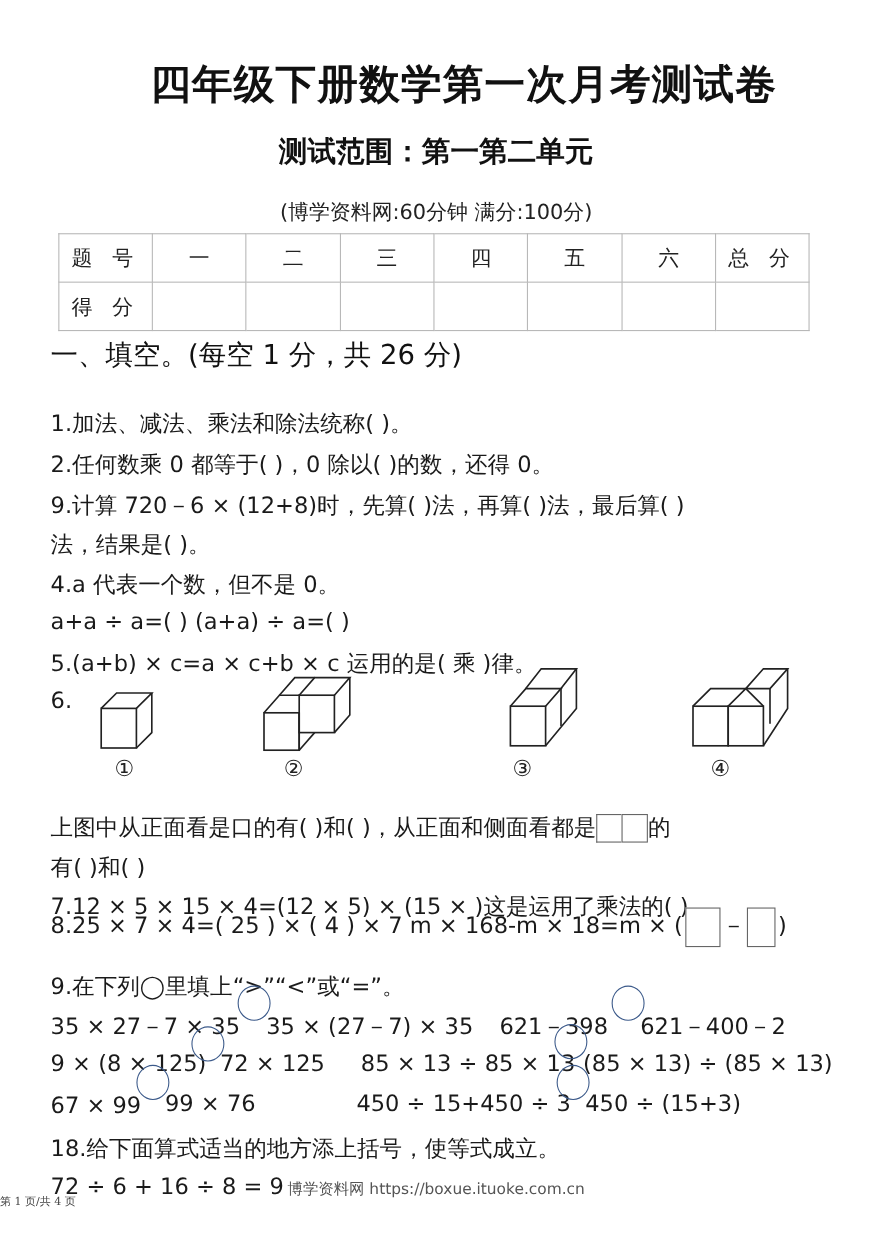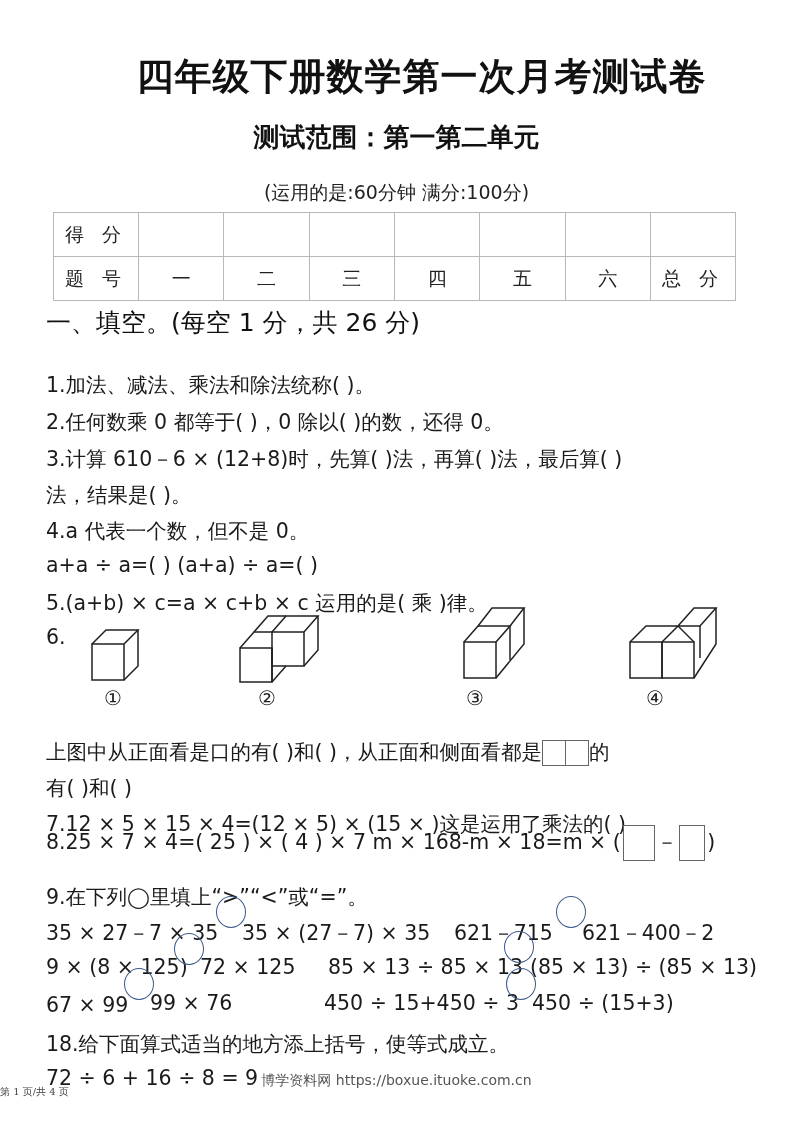--- a/index.html
+++ b/index.html
@@ -51,52 +51,52 @@
   .pagenum {
     left: 0; width: 793px; top: 1085px; text-align: left;
     font-size: 10px; color: #444; font-family: "DejaVu Serif", serif;
   }
 </style>
 </head>
 <body>
 
 <div class="abs title">四年级下册数学第一次月考测试卷</div>
 <div class="abs subtitle">测试范围：第一第二单元</div>
-<div class="abs timeinfo">(运用的是:60分钟  满分:100分)</div>
+<div class="abs timeinfo">(博学资料网:60分钟  满分:100分)</div>
 
 <table class="score">
   <tbody>
       <tr>
+    <td class="head">题 号</td>
+    <td>一</td>
+    <td>二</td>
+    <td>三</td>
+    <td>四</td>
+    <td>五</td>
+    <td>六</td>
+    <td class="head">总 分</td>
+  </tr>
+  <tr>
     <td class="head">得 分</td>
     <td></td>
     <td></td>
     <td></td>
     <td></td>
     <td></td>
     <td></td>
     <td></td>
   </tr>
-  <tr>
-    <td class="head">题 号</td>
-    <td>一</td>
-    <td>二</td>
-    <td>三</td>
-    <td>四</td>
-    <td>五</td>
-    <td>六</td>
-    <td class="head">总 分</td>
-  </tr>
 </tbody>
   </table>
 
 <div class="abs sec">一、填空。(每空 1 分，共 26 分)</div>
 
 <div class="abs q" style="top:351px">1.加法、减法、乘法和除法统称(                )。</div>
 <div class="abs q" style="top:388px">2.任何数乘 0 都等于(    )，0 除以(                         )的数，还得 0。</div>
-<div class="abs q" style="top:425px">3.计算 610－6 × (12+8)时，先算(      )法，再算(      )法，最后算(      )</div>
+<div class="abs q" style="top:425px">9.计算 720－6 × (12+8)时，先算(      )法，再算(      )法，最后算(      )</div>
 <div class="abs q" style="top:461px">法，结果是(          )。</div>
 <div class="abs q" style="top:497px">4.a 代表一个数，但不是 0。</div>
 <div class="abs q" style="top:533px">a+a ÷ a=(        )     (a+a) ÷ a=(     )</div>
 <div class="abs q" style="top:569px">5.(a+b) × c=a × c+b × c 运用的是( 乘              )律。</div>
 <div class="abs q" style="top:605px">6.</div>
 
 <svg class="fig" style="left:88px;top:624px" width="52" height="60">
   <g fill="none" stroke="#222" stroke-width="1.5">
     <rect x="4" y="20" width="32" height="36"></rect>
     <polyline points="4,20 18,6 50,6 36,20"></polyline>
@@ -149,21 +149,21 @@
 <div class="abs q" style="top:754px">有(      )和(      )</div>
 <div class="abs q" style="top:790px">7.12 × 5 × 15 × 4=(12 × 5) × (15 ×      )这是运用了乘法的(             )。</div>
 <div class="abs q" style="top:805px">
   <span>8.25 × 7 × 4=( 25 ) × ( 4 ) × 7     m × 168-m × 18=m × (</span><span class="inline-box" style="width:30px;height:34px;margin:0 2px"></span><span>－</span><span class="inline-box" style="width:24px;height:34px;margin:0 2px"></span><span>)</span>
 </div>
 <div class="abs q" style="top:863px">9.在下列◯里填上“&gt;”“&lt;”或“=”。</div>
 
 <div class="abs q" style="top:899px">35 × 27－7 × 35</div>
 <div class="circle" style="left:216px;top:896px"></div>
 <div class="abs q" style="left:242px;top:899px">35 × (27－7) × 35</div>
-<div class="abs q" style="left:454px;top:899px">621－715</div>
+<div class="abs q" style="left:454px;top:899px">621－398</div>
 <div class="circle" style="left:556px;top:896px"></div>
 <div class="abs q" style="left:582px;top:899px">621－400－2</div>
 
 <div class="abs q" style="top:935px">9 × (8 × 125)</div>
 <div class="circle" style="left:174px;top:933px"></div>
 <div class="abs q" style="left:200px;top:935px">72 × 125</div>
 <div class="abs q" style="left:328px;top:935px">85 × 13 ÷ 85 × 13</div>
 <div class="circle" style="left:504px;top:931px"></div>
 <div class="abs q" style="left:530px;top:935px">(85 × 13) ÷ (85 × 13)</div>
 

